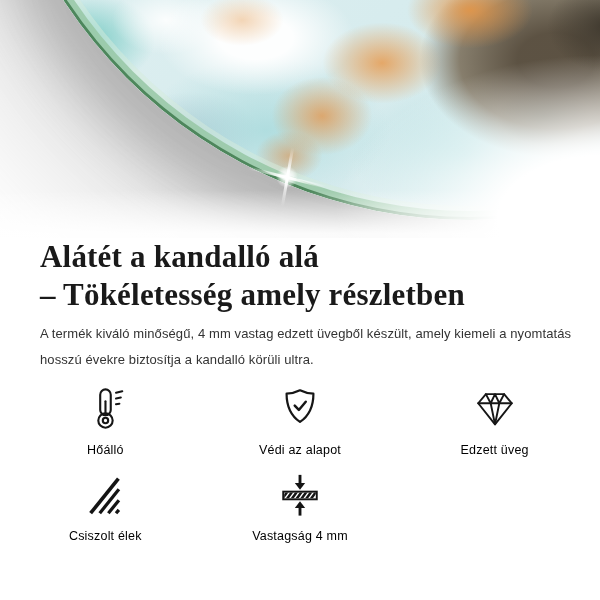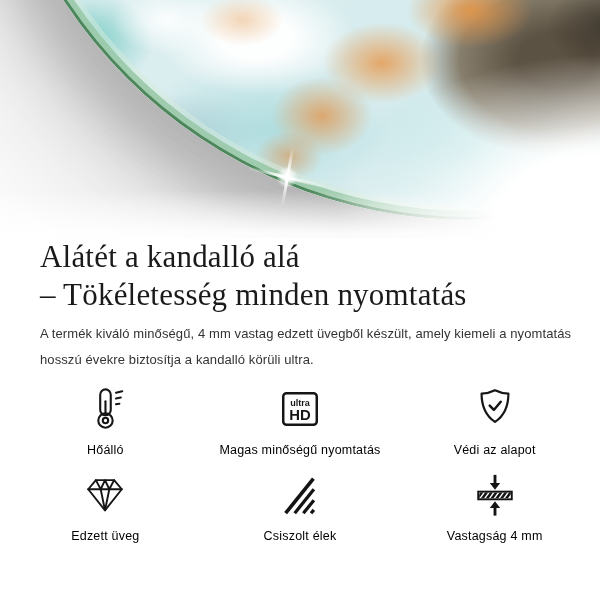--- a/index.html
+++ b/index.html
@@ -42,21 +42,21 @@
       transform:rotate(10deg);}
   .sparkle .core{left:-11px;top:-11px;width:22px;height:22px;border-radius:50%;
       background:radial-gradient(circle,#fff 12%,rgba(255,255,255,.6) 42%,rgba(255,255,255,0) 70%);}
   .hero-fade{position:absolute;inset:0;pointer-events:none;
     background:
       radial-gradient(340px 210px at 100% 92%, #fff 30%, rgba(255,255,255,0) 78%),
       linear-gradient(to bottom, rgba(255,255,255,0) 80%, rgba(255,255,255,.92) 98%);}
 
   
   .content{position:absolute;left:0;top:238px;width:600px;padding:0;}
-  .title{margin:0 40px;font-family:"Liberation Serif","DejaVu Serif",serif;font-weight:400;
+  .title{margin:0 40px;font-family:"Liberation Serif","DejaVu Serif",serif;font-weight:700;
          font-size:31px;line-height:38px;color:#1a1a1a;letter-spacing:.2px;}
   .title span{display:block;}
   .desc{margin:7px 40px 0;font-size:13px;line-height:26px;color:#333;letter-spacing:.1px;}
   .desc span{display:block;white-space:nowrap;}
 
   
   .features{margin:13px 8px 0;display:grid;grid-template-columns:repeat(3,1fr);row-gap:14px;}
   .feature{display:flex;flex-direction:column;align-items:center;}
   .ficon{width:46px;height:46px;display:block;}
   .ficon svg{width:46px;height:46px;display:block;}
@@ -76,21 +76,21 @@
       <i class="ray-h"></i>
         <i class="ray-v"></i>
         <i class="core"></i>
     </div>
     <div class="hero-fade"></div>
   </section>
 
   <section class="content">
     <h1 class="title">
       <span>Alátét a kandalló alá</span>
-      <span>– Tökéletesség minden nyomtatás</span>
+      <span>– Tökéletesség amely részletben</span>
     </h1>
 
     <p class="desc">
       <span>A termék kiváló minőségű, 4 mm vastag edzett üvegből készült, amely kiemeli a nyomtatás</span>
       <span>hosszú évekre biztosítja a kandalló körüli ultra.</span>
     </p>
 
     <div class="features">
 
       <div class="feature">
@@ -101,30 +101,20 @@
             <circle class="stroke" cx="24.5" cy="36" r="2.8"></circle>
             <line class="stroke" x1="24.5" y1="16" x2="24.5" y2="30"></line>
             <line class="stroke" x1="35.5" y1="7" x2="42" y2="5.5"></line>
             <line class="stroke" x1="35.5" y1="13" x2="40.5" y2="12"></line>
             <line class="stroke" x1="35.5" y1="19" x2="39" y2="18.5"></line>
           </svg>
         </span>
         <span class="flabel">Hőálló</span>
       </div>
 
-      <div class="feature">
-        <span class="ficon">
-          <svg viewBox="0 0 48 48">
-            <rect class="stroke" x="6.5" y="7.5" width="35" height="33" rx="3.5" style="stroke-width:2.6"></rect>
-            <text class="hdtext" x="24" y="20.5" font-size="9.5" text-anchor="middle">ultra</text>
-            <text class="hdtext" x="24" y="35.5" font-size="15.5" text-anchor="middle">HD</text>
-          </svg>
-        </span>
-        <span class="flabel">Magas minőségű nyomtatás</span>
-      </div>
 
       <div class="feature">
         <span class="ficon">
           <svg viewBox="0 0 48 48">
             <path class="stroke" style="stroke-width:2.3" d="M24 4.5 C28.5 6.8 33.2 7.8 38 8 C38 20.5 33.5 31 24 37.5 C14.5 31 10 20.5 10 8 C14.8 7.8 19.5 6.8 24 4.5 Z"></path>
             <path class="stroke" style="stroke-width:2.6" d="M18.5 20.5 L22.8 25 L30 16.5"></path>
           </svg>
         </span>
         <span class="flabel">Védi az alapot</span>
       </div>

